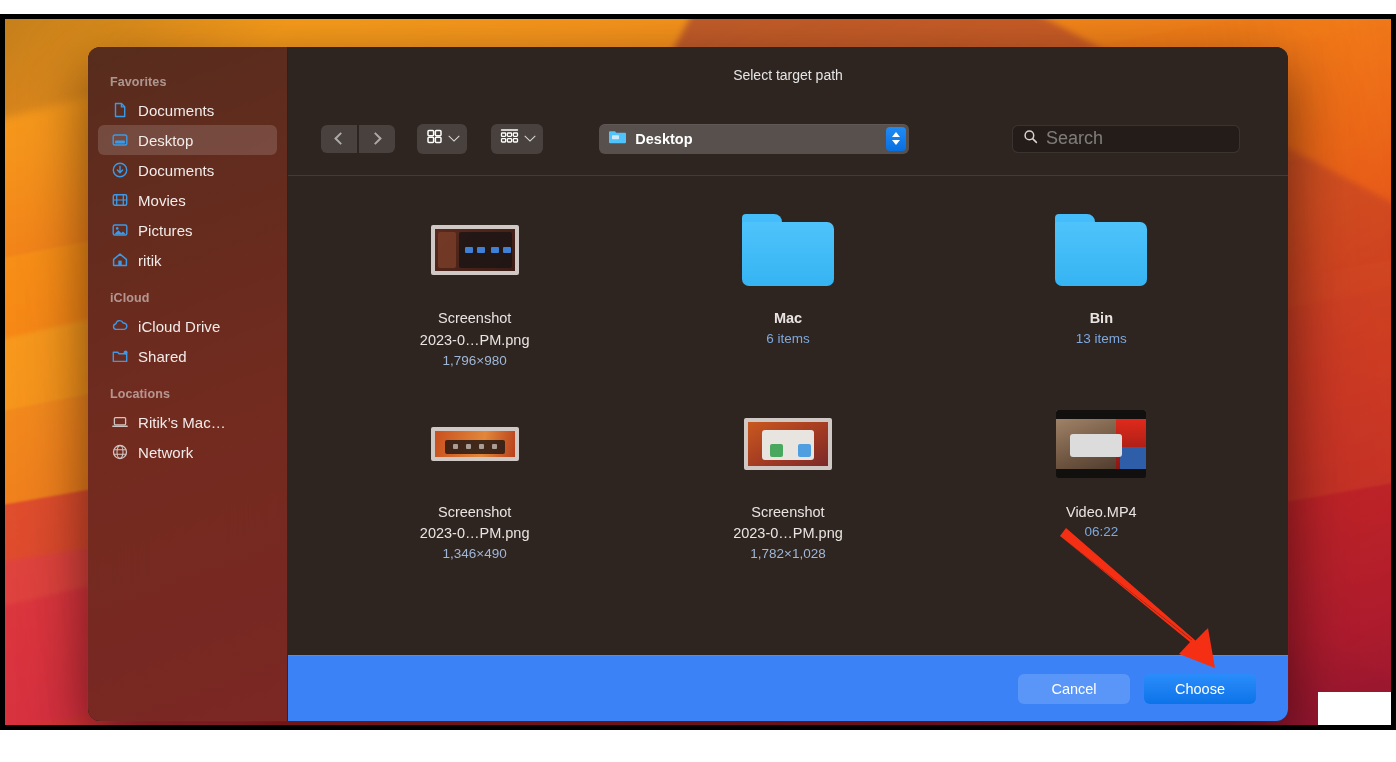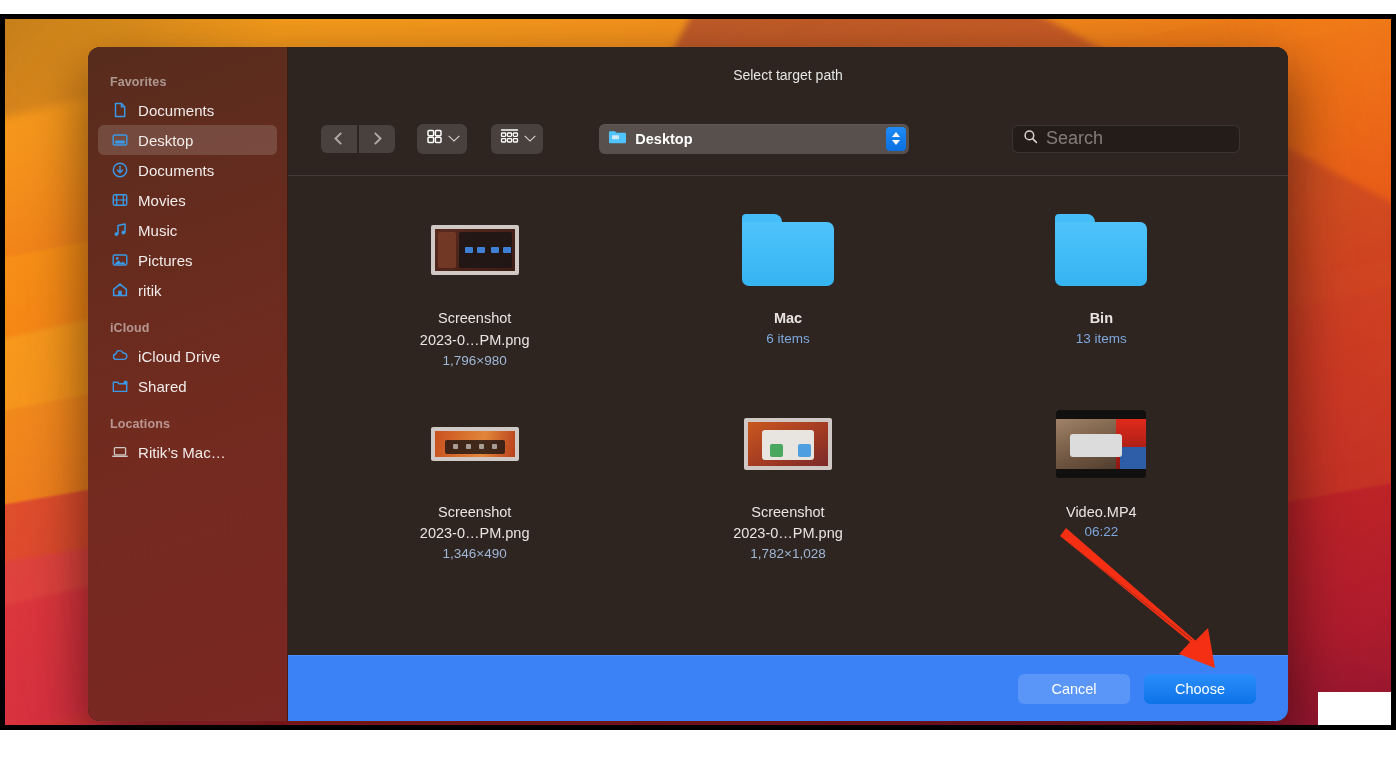--- a/index.html
+++ b/index.html
@@ -296,30 +296,20 @@
           <span class="sb-icon">
             <svg width="18" height="18" viewBox="0 0 18 18">
                 <rect x="2.3" y="3.8" width="13.4" height="10.4" rx="1.5" fill="none" stroke="#3b9ae8" stroke-width="1.4"></rect>
                 <path d="M5.7 3.8 v10.4 M12.3 3.8 v10.4" stroke="#3b9ae8" stroke-width="1.3"></path>
                 <path d="M2.3 9 h13.4" stroke="#3b9ae8" stroke-width="1.1"></path>
               </svg>
           </span>
           <span class="sb-label">Movies</span>
         </div>
 
-        <div class="sb-item">
-          <span class="sb-icon">
-            <svg width="18" height="18" viewBox="0 0 18 18">
-                <path d="M7 13 V4.6 L14 3 v8.4" fill="none" stroke="#3b9ae8" stroke-width="1.5" stroke-linejoin="round"></path>
-                <circle cx="5.4" cy="13.1" r="1.9" fill="#3b9ae8"></circle>
-                <circle cx="12.4" cy="11.5" r="1.9" fill="#3b9ae8"></circle>
-              </svg>
-          </span>
-          <span class="sb-label">Music</span>
-        </div>
 
         <div class="sb-item">
           <span class="sb-icon">
             <svg width="18" height="18" viewBox="0 0 18 18">
                 <rect x="2.2" y="4" width="13.6" height="10" rx="1.6" fill="none" stroke="#3b9ae8" stroke-width="1.4"></rect>
                 <circle cx="6.2" cy="7.4" r="1.3" fill="#3b9ae8"></circle>
                 <path d="M3.2 13.3 L7.4 9.2 L10.2 12 L12 10.4 L14.8 13.3 Z" fill="#3b9ae8"></path>
               </svg>
           </span>
           <span class="sb-label">Pictures</span>
@@ -365,20 +355,30 @@
         <div class="sb-item">
           <span class="sb-icon">
             <svg width="18" height="18" viewBox="0 0 18 18">
                 <rect x="3.4" y="4.6" width="11.2" height="7.2" rx="1" fill="none" stroke="#cfc6c2" stroke-width="1.3"></rect>
                 <path d="M1.8 13.3 h14.4" stroke="#cfc6c2" stroke-width="1.4" stroke-linecap="round"></path>
               </svg>
           </span>
           <span class="sb-label">Ritik’s Mac…</span>
         </div>
 
+        <div class="sb-item">
+          <span class="sb-icon">
+            <svg width="18" height="18" viewBox="0 0 18 18">
+                <circle cx="9" cy="9" r="6.5" fill="none" stroke="#cfc6c2" stroke-width="1.3"></circle>
+                <ellipse cx="9" cy="9" rx="3" ry="6.5" fill="none" stroke="#cfc6c2" stroke-width="1.1"></ellipse>
+                <path d="M2.8 6.8 h12.4 M2.8 11.2 h12.4" stroke="#cfc6c2" stroke-width="1.1"></path>
+              </svg>
+          </span>
+          <span class="sb-label">Network</span>
+        </div>
       </div>
     </div>
 
     <div id="pane">
 
       <div id="titlebar">
         <div id="dialog-title">Select target path</div>
       </div>
 
       <div id="toolbar">

